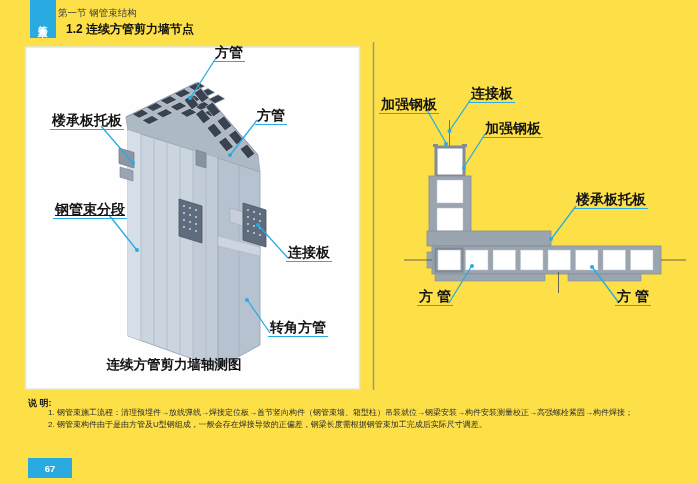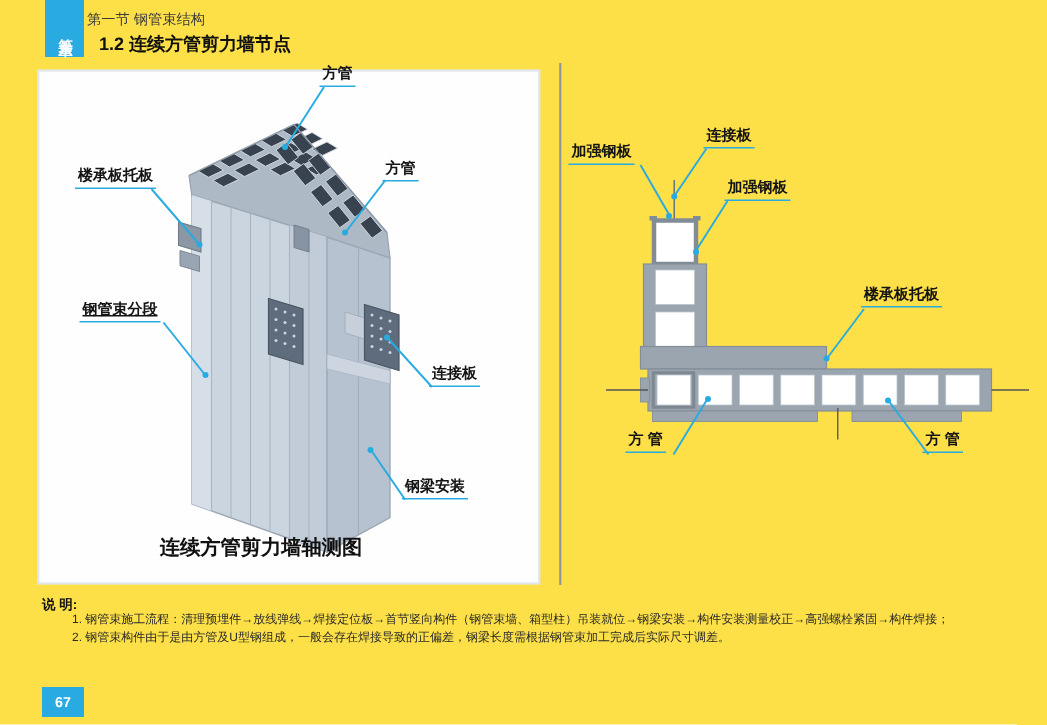--- a/index.html
+++ b/index.html
@@ -5,33 +5,33 @@
   html,body{margin:0;padding:0;background:#ffffff;}
   .page{position:relative;width:698px;height:483px;background:#fde047;overflow:hidden;
         font-family:"Liberation Sans","DejaVu Sans",sans-serif;color:#1a1a1a;padding-left:42px;}
   .art{position:absolute;left:0;top:0;}
   .chapter-badge{position:absolute;left:30px;top:0;width:26px;height:38px;background:#29ABE2;
         display:flex;align-items:center;justify-content:center;}
   .chapter-badge span{writing-mode:vertical-rl;text-orientation:upright;color:#fff;
         font-size:9.5px;font-weight:700;letter-spacing:1px;line-height:1;}
   .section-header{position:absolute;left:58px;top:7px;font-size:9.5px;color:#3a3a3a;}
   .page-title{position:absolute;left:66px;top:21px;font-size:12px;font-weight:700;color:#111;}
-  .lbl{position:absolute;font-size:10px;font-weight:600;color:#141414;white-space:nowrap;
+  .lbl{position:absolute;font-size:14px;font-weight:600;color:#141414;white-space:nowrap;
         border-bottom:1.3px solid #29ABE2;padding:0 2px 1px 2px;line-height:1.15;}
   .cap{position:absolute;font-size:13.5px;font-weight:700;color:#111;text-align:center;}
   .cap-left{left:25px;top:356px;width:298px;}
   .cap-right{left:374px;top:360px;width:312px;}
   .lblA1{left:213px;top:44px;} .lblA2{left:50px;top:112px;} .lblA3{left:255px;top:107px;}
   .lblA4{left:53px;top:201px;text-decoration:underline;} .lblA5{left:286px;top:244px;} .lblA6{left:268px;top:319px;}
   .lblB1{left:379px;top:96px;} .lblB2{left:469px;top:85px;} .lblB3{left:483px;top:120px;}
   .lblB4{left:574px;top:191px;} .lblB5{left:417px;top:288px;} .lblB6{left:615px;top:288px;}
   .notes-heading{position:absolute;left:28px;top:397px;font-size:9px;font-weight:700;color:#111;}
   .note{position:absolute;left:48px;width:645px;font-size:8px;color:#2a2a2a;line-height:1.2;}
   .note1{top:408px;} .note2{top:420px;}
-  .page-number{position:absolute;left:28px;top:458px;width:28px;height:20px;background:#29ABE2;
+  .page-number{position:absolute;left:28px;top:458px;width:44px;height:20px;background:#29ABE2;
         color:#fff;font-size:9.5px;font-weight:700;display:flex;align-items:center;justify-content:center;}
 </style>
 </head>
 <body>
 
 <div class="page">
 
   <svg class="art" width="698" height="483" viewBox="0 0 698 483">
 
     <rect x="25.5" y="47" width="334" height="342" fill="#fefefe" stroke="#e0e5eb" stroke-width="1.5"></rect>
@@ -194,21 +194,21 @@
     <span>第六章</span>
   </div>
   <div class="section-header">第一节 钢管束结构</div>
   <div class="page-title">1.2 连续方管剪力墙节点</div>
 
   <span class="lbl lblA1">方管</span>
   <span class="lbl lblA2">楼承板托板</span>
   <span class="lbl lblA3">方管</span>
   <span class="lbl lblA4">钢管束分段</span>
   <span class="lbl lblA5">连接板</span>
-  <span class="lbl lblA6">钢梁安装</span>
+  <span class="lbl lblA6">转角方管</span>
 
   <span class="lbl lblB1">加强钢板</span>
   <span class="lbl lblB2">连接板</span>
   <span class="lbl lblB3">加强钢板</span>
   <span class="lbl lblB4">楼承板托板</span>
   <span class="lbl lblB5">方 管</span>
   <span class="lbl lblB6">方 管</span>
 
   <div class="cap cap-left">连续方管剪力墙轴测图</div>
 

